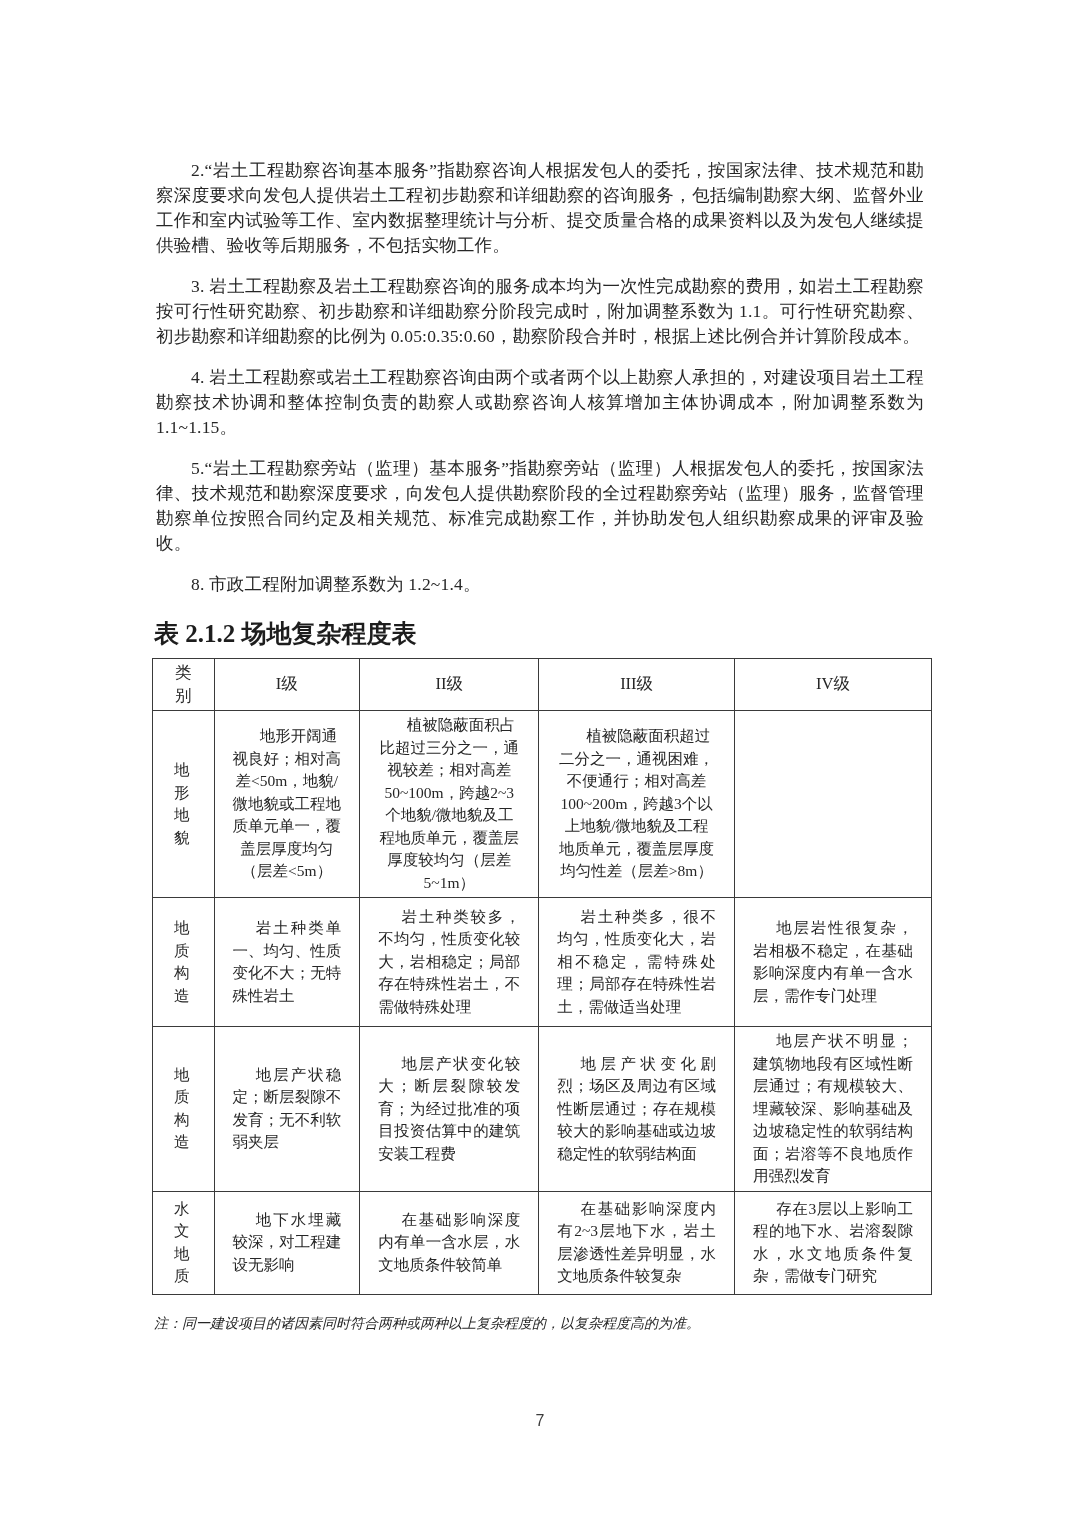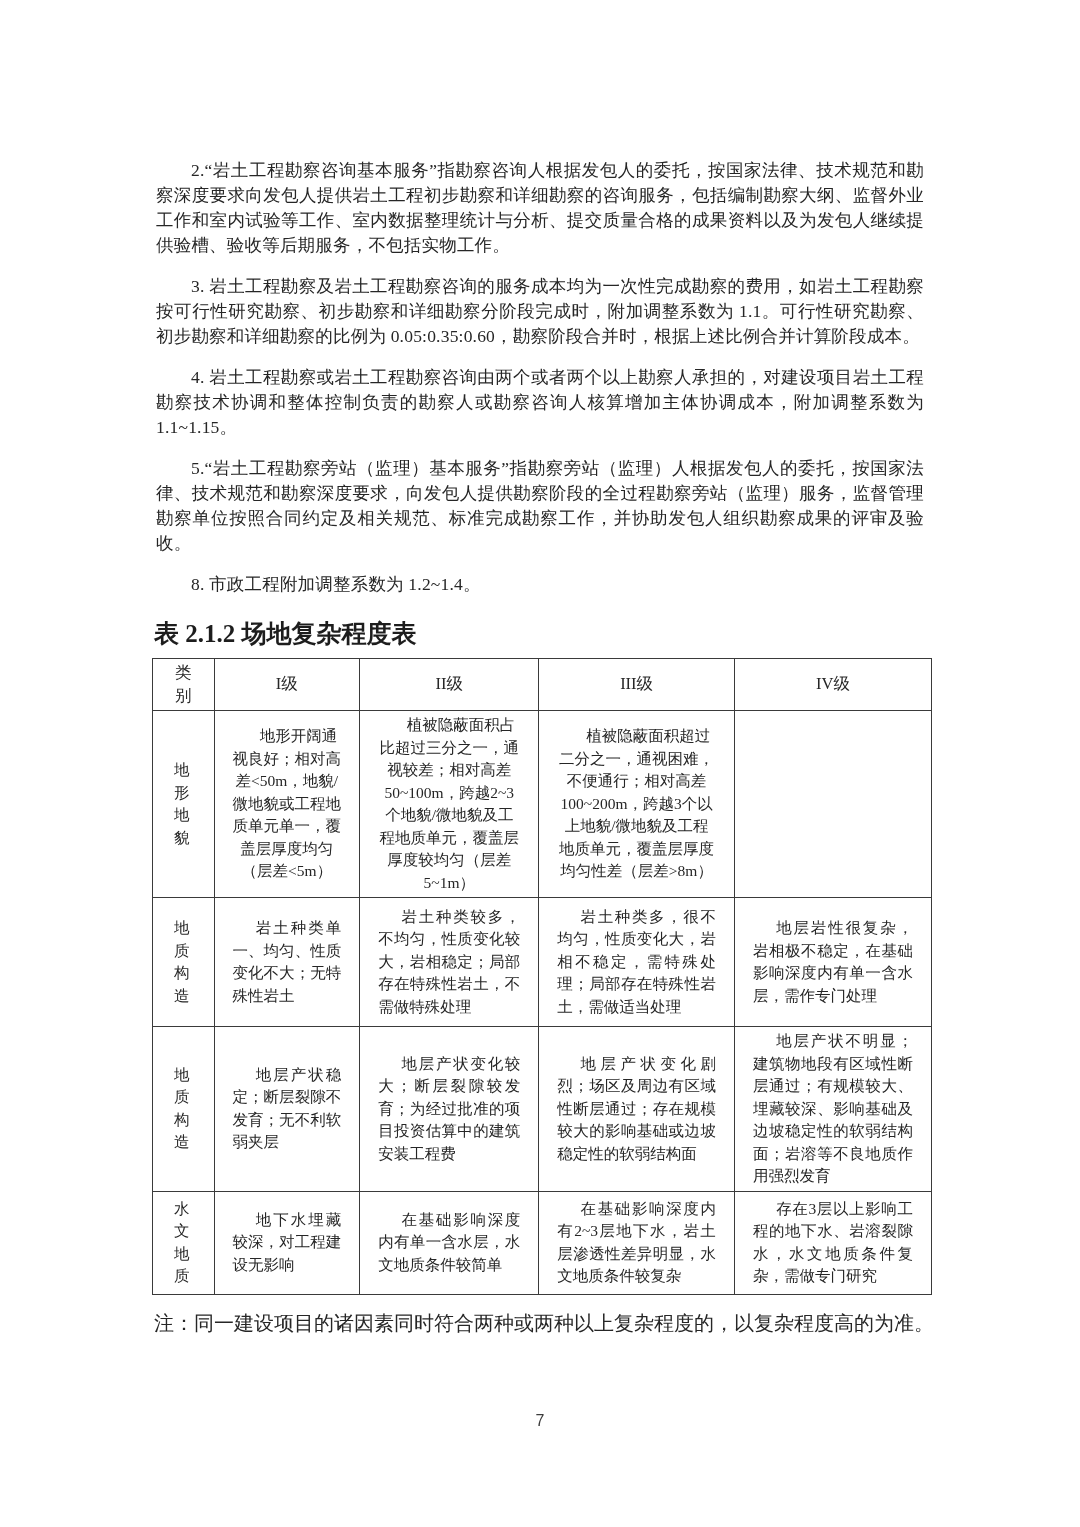--- a/index.html
+++ b/index.html
@@ -58,23 +58,24 @@
   td.cell {
     text-align: justify;
     text-indent: 1.5em;
   }
   tr.r1 td { height: 176px; text-align: center; }
   tr.r2 td { height: 122px; }
   tr.r3 td { height: 152px; }
   tr.r4 td { height: 96px; }
   .note {
     margin: 16px 0 0 14px;
-    font-size: 20px;
+    font-size: 14px;
     line-height: 25px;
     text-align: justify;
+    font-style: italic;
   }
   .page-number {
     position: absolute;
     top: 1412px; left: 0;
     width: 1080px;
     text-align: center;
     font-family: "Liberation Sans", "DejaVu Sans", sans-serif;
     font-size: 16px;
     color: #3c3c3c;
   }

